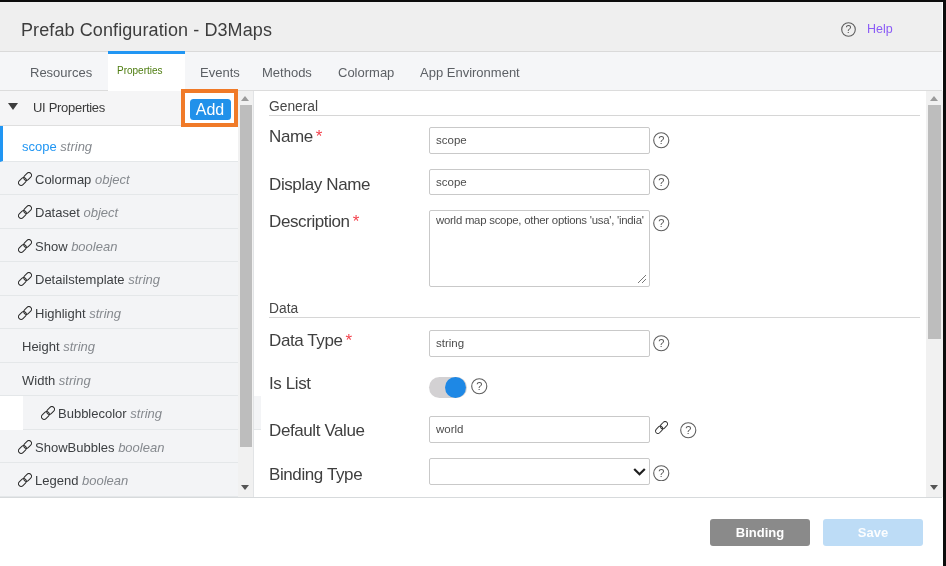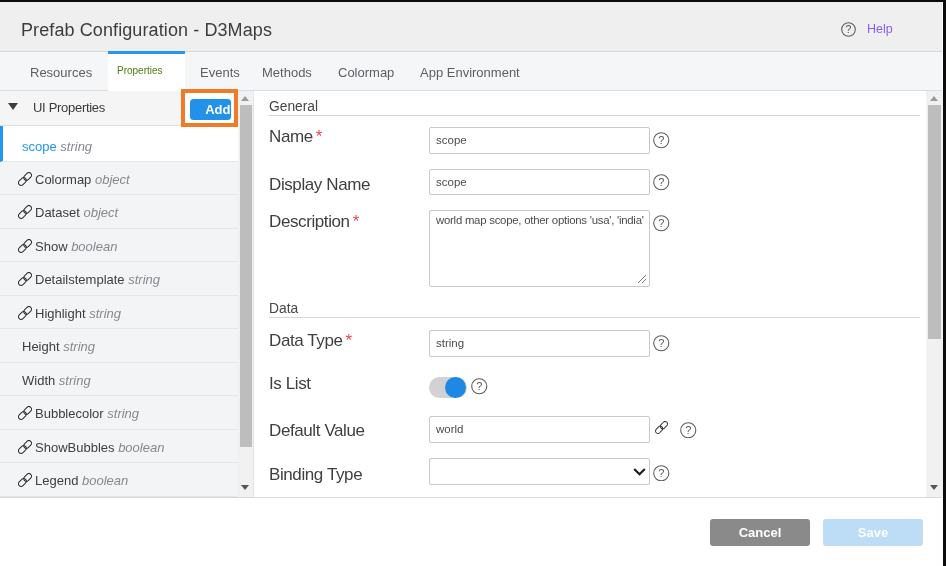--- a/index.html
+++ b/index.html
@@ -20,21 +20,21 @@
   #tabbar { left:0; top:52px; width:942px; height:39px; background:#f5f6f8; }
   .tab { top:65px; font-size:13px; color:#5c6065; }
   #tabactive { left:108px; top:51px; width:77px; height:40px; background:#fff; border-top:3px solid #2196f3; }
   #tabprops { left:117px; top:65px; font-size:10px; color:#4d7c0f; }
 
   
   #lhead { left:0; top:91px; width:238px; height:35px; background:#f5f5f6; border-bottom:1px solid #dfdfdf; }
   #caret { left:7.5px; top:103px; width:0; height:0; border-left:5px solid transparent; border-right:5px solid transparent; border-top:7px solid #3d3d3d; }
   #uiprops { left:25px; top:100px; font-size:13px; letter-spacing:-0.3px; color:#3a3a3a;margin-left:8px; }
   #orange { left:180.5px; top:89px; width:57px; height:38px; border:4.5px solid #f07a28; background:#fff; }
-  #addbtn { left:189.5px; top:98.5px; width:41px; height:21.5px; background:#2191ea; border-radius:3.5px; color:#fff; font-size:13px; font-weight:bold; text-align:right; line-height:21.5px; }
+  #addbtn { left:189.5px; top:98.5px; width:41px; height:21.5px; background:#2191ea; border-radius:3.5px; color:#fff; font-size:16px; font-weight:normal; text-align:center; line-height:21.5px; }
 
   
   .row { left:0; width:238px; height:33.73px; background:#f3f4f6; border-bottom:1px solid #e4e7e9; }
   .row.sel { background:#fff; border-left:3px solid #2196f3; }
   .rname { position:absolute; top:10px; font-size:13px; color:#3d4043; }
   .rtype { font-style:italic; color:#85898e; font-size:13px; }
   .sel .rname { color:#2196f3; top:12.5px; }
   .licon { position:absolute; left:18px; top:10px; }
 
   
@@ -134,21 +134,21 @@
           </g>
         </svg>
         <span class="rname" style="left:35px;">Highlight <span class="rtype">string</span></span>
       </div>
       <div class="abs row" style="top: 329.25px; height: 33.55px;">
         <span class="rname" style="left:22px;">Height <span class="rtype">string</span></span>
       </div>
       <div class="abs row" style="top: 362.8px; height: 33.55px;">
         <span class="rname" style="left:22px;">Width <span class="rtype">string</span></span>
       </div>
-      <div class="abs row" style="top: 396.35px; height: 33.55px;">
+      <div class="abs row" style="top: 396.35px; height: 33.55px; margin-left: 23px;">
         <svg class="licon" width="14" height="14" viewBox="0 0 15 15">
           <g fill="none" stroke="#2b2b2b" stroke-width="1.05">
             <rect x="0" y="7.4" width="9.4" height="5.6" rx="2.8" transform="rotate(-45 4.7 10.2)"></rect>
             <rect x="5.6" y="2.0" width="9.4" height="5.6" rx="2.8" transform="rotate(-45 10.3 4.8)"></rect>
           </g>
         </svg>
         <span class="rname" style="left:35px;">Bubblecolor <span class="rtype">string</span></span>
       </div>
       <div class="abs row" style="top: 429.9px; height: 33.55px;">
         <svg class="licon" width="14" height="14" viewBox="0 0 15 15">
@@ -218,21 +218,21 @@
   <svg class="abs" style="left:632px; top:467px;" width="15" height="10" viewBox="0 0 15 10">
     <path d="M2.2 2 L7.5 7.3 L12.8 2" stroke="#1f1f1f" stroke-width="2.2" fill="none"></path>
   </svg>
 
   <div class="abs" id="rsb" style="left:926px; top:91px; width:17px; height:406px; background:#f1f1f1;"></div>
   <div class="abs" id="rthumb" style="left:927.5px; top:105px; width:13px; height:234px; background:#bdbdbd;"></div>
   <div class="abs sbup" style="left:930px; top:96px;"></div>
   <div class="abs sbdn" style="left:930px; top:485px;"></div>
 
   <div class="abs" id="hline"></div>
-  <div class="abs btn" id="cancel">Cancel</div>
+  <div class="abs btn" id="cancel">Binding</div>
   <div class="abs btn" id="save">Save</div>
 
   <div class="abs" id="btop"></div>
   <div class="abs" id="bright"></div>
 <div class="abs" style="left: 841px; top: 22px;"><svg width="15" height="15">
         <circle cx="7.5" cy="7.5" r="6.8" fill="none" stroke="#5e5e5e" stroke-width="1.1"></circle>
         <text x="7.5" y="11.28" text-anchor="middle" font-family="Liberation Sans, sans-serif" font-size="10.5" fill="#555">?</text>
       </svg></div>
     <div class="abs" style="left: 653px; top: 132px;"><svg width="16.5" height="16.5">
         <circle cx="8.25" cy="8.25" r="7.55" fill="none" stroke="#5e5e5e" stroke-width="1.1"></circle>

